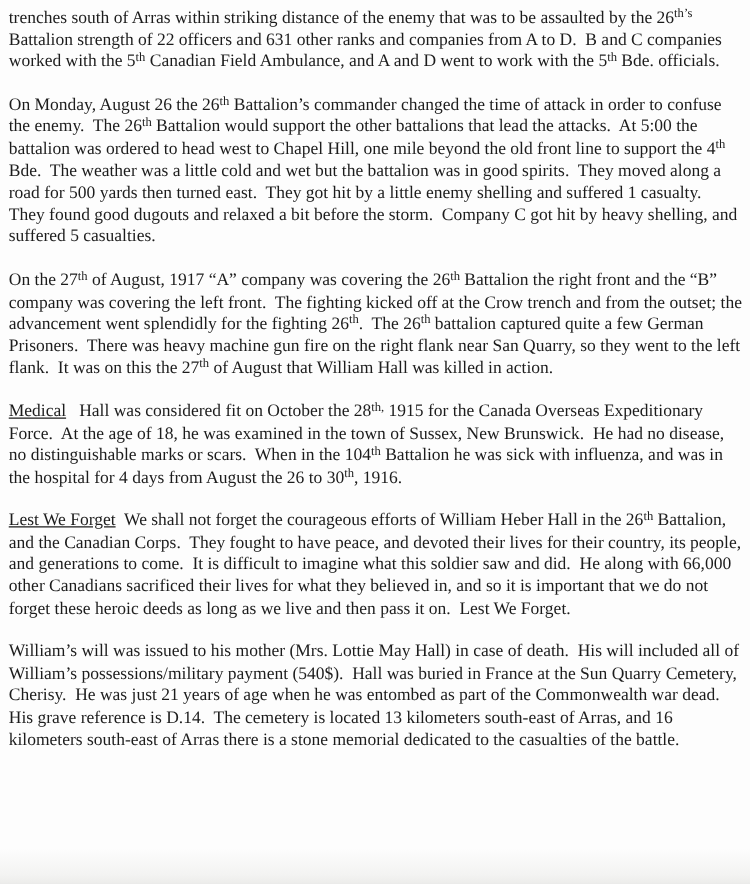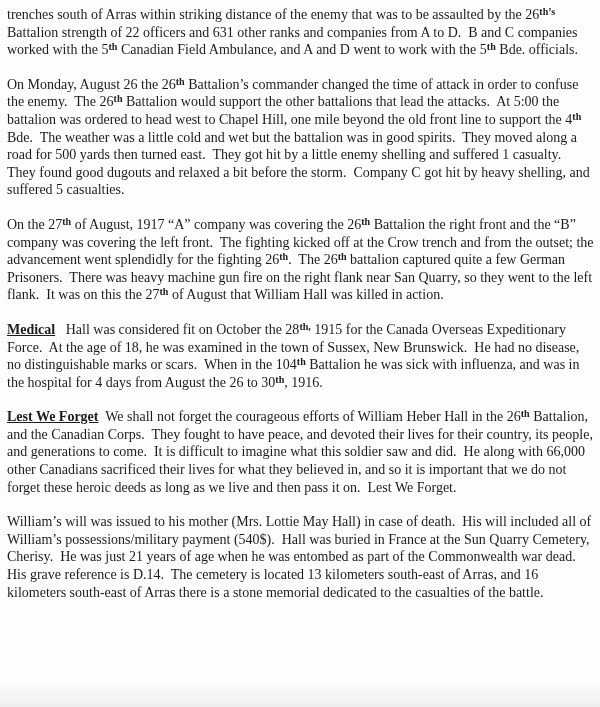--- a/index.html
+++ b/index.html
@@ -23,23 +23,22 @@
   }
   .para {
     margin: 0 0 17px 0;
     white-space: pre-wrap;
     text-align: left;
   }
   .sup {
     font-size: 0.72em;
     vertical-align: 0.42em;
     line-height: 0;
-    font-weight: bold;
   }
-  .bold { font-weight: bold; }
+  .bold { font-weight: normal; }
   .underline { text-decoration: underline; }
 </style>
 </head>
 <body>
 
 <div class="page" style="color: rgb(28, 28, 28);">
   <div id="doc-body">
       <p class="para"><span>trenches south of Arras within striking distance of the enemy that was to be assaulted by the 26</span><span class="sup">th’s</span><span> Battalion strength of 22 officers and 631 other ranks and companies from A to D.  B and C companies worked with the 5</span><span class="sup">th</span><span> Canadian Field Ambulance, and A and D went to work with the 5</span><span class="sup">th</span><span> Bde. officials.</span></p>
       <p class="para"><span>On Monday, August 26 the 26</span><span class="sup">th</span><span> Battalion’s commander changed the time of attack in order to confuse the enemy.  The 26</span><span class="sup">th</span><span> Battalion would support the other battalions that lead the attacks.  At 5:00 the battalion was ordered to head west to Chapel Hill, one mile beyond the old front line to support the 4</span><span class="sup">th</span><span> Bde.  The weather was a little cold and wet but the battalion was in good spirits.  They moved along a road for 500 yards then turned east.  They got hit by a little enemy shelling and suffered 1 casualty.  They found good dugouts and relaxed a bit before the storm.  Company C got hit by heavy shelling, and suffered 5 casualties.</span></p>
       <p class="para"><span>On the 27</span><span class="sup">th</span><span> of August, 1917 “A” company was covering the 26</span><span class="sup">th</span><span> Battalion the right front and the “B” company was covering the left front.  The fighting kicked off at the Crow trench and from the outset; the advancement went splendidly for the fighting 26</span><span class="sup">th</span><span>.  The 26</span><span class="sup">th</span><span> battalion captured quite a few German Prisoners.  There was heavy machine gun fire on the right flank near San Quarry, so they went to the left flank.  It was on this the 27</span><span class="sup">th</span><span> of August that William Hall was killed in action.</span></p>

